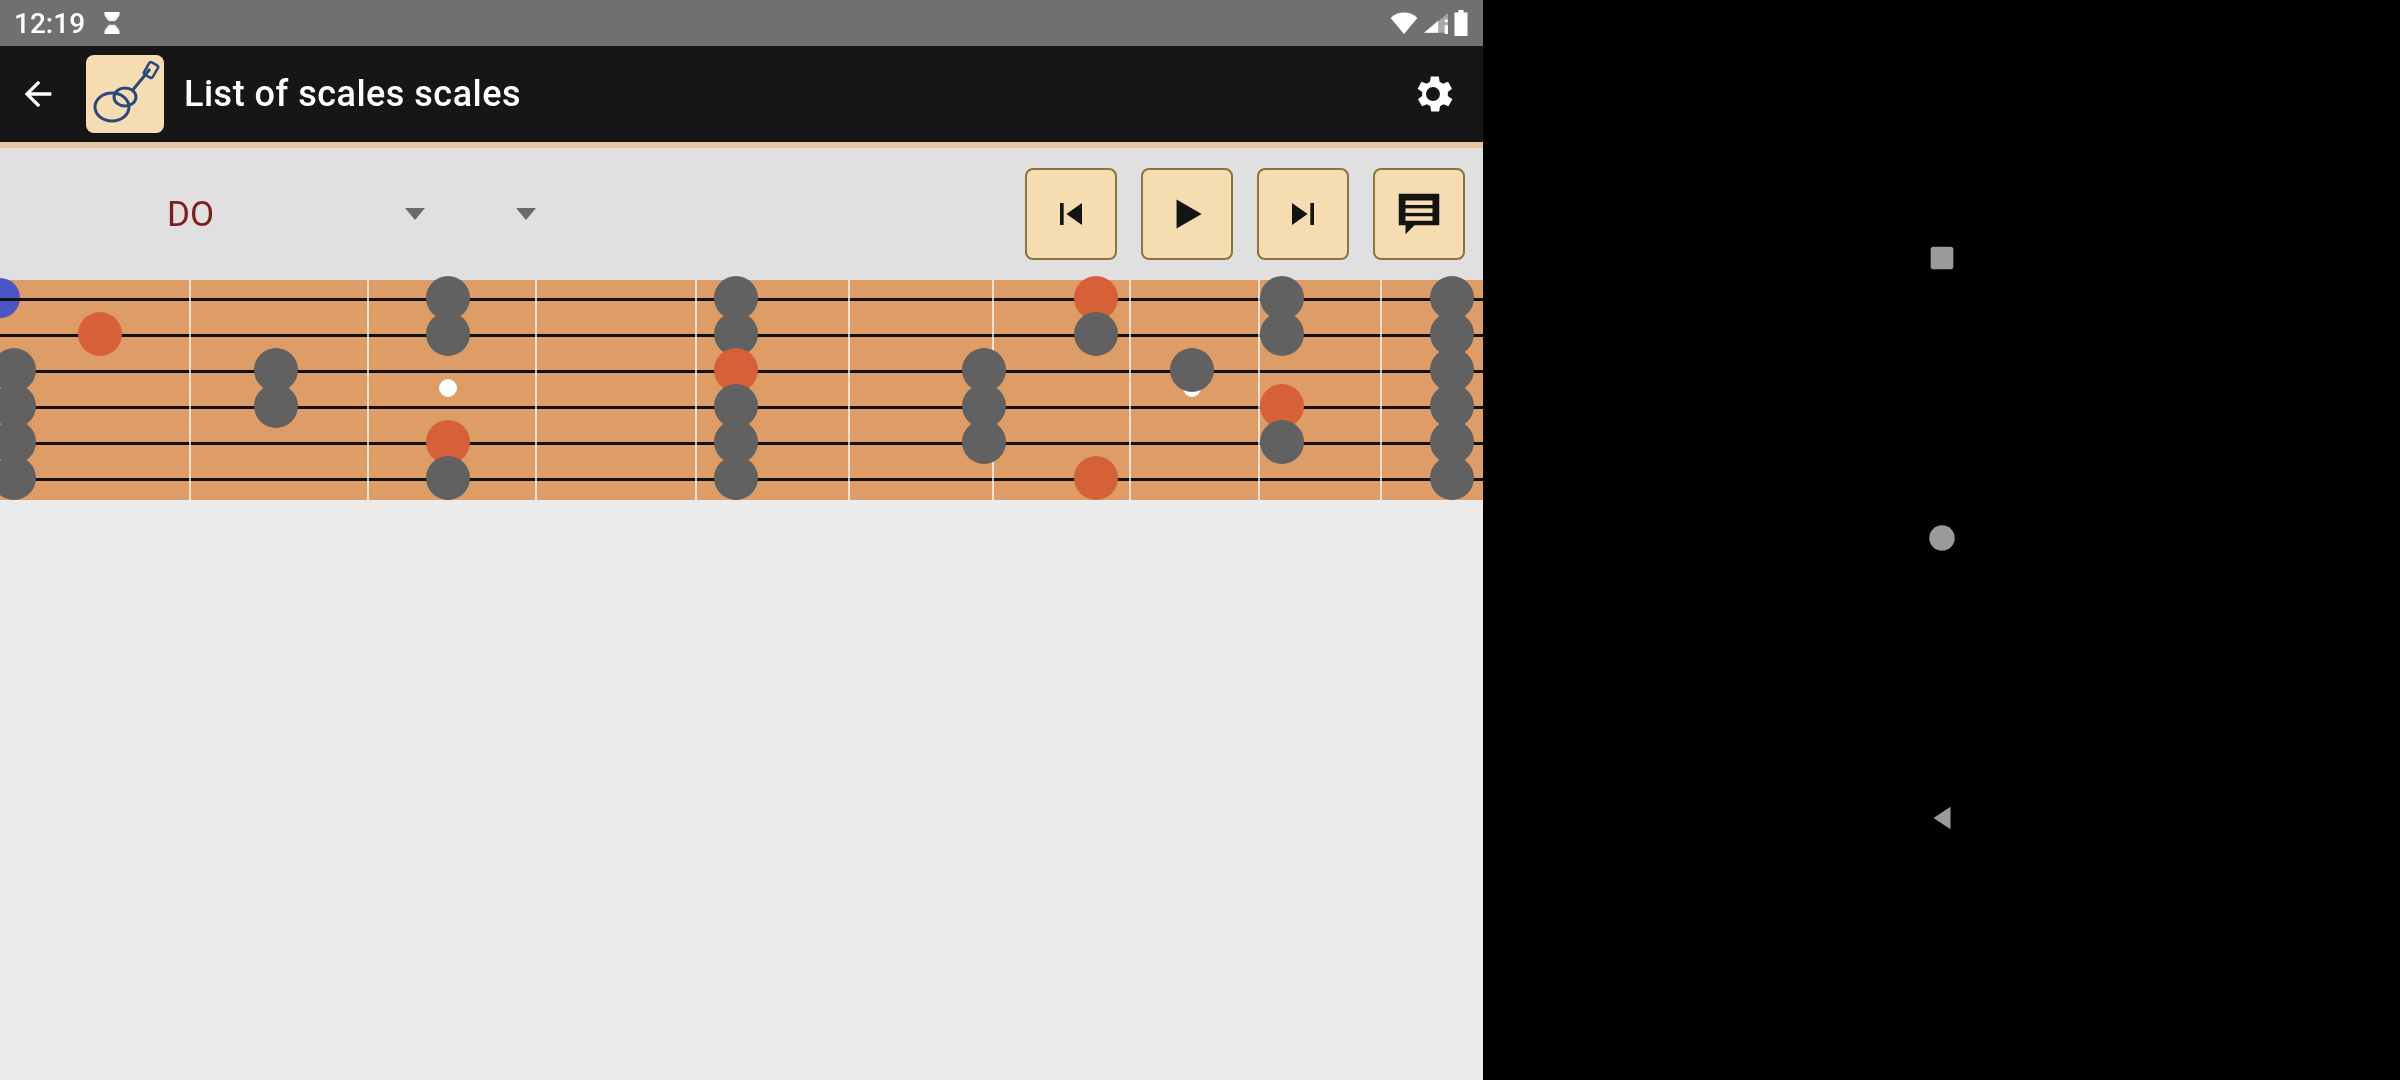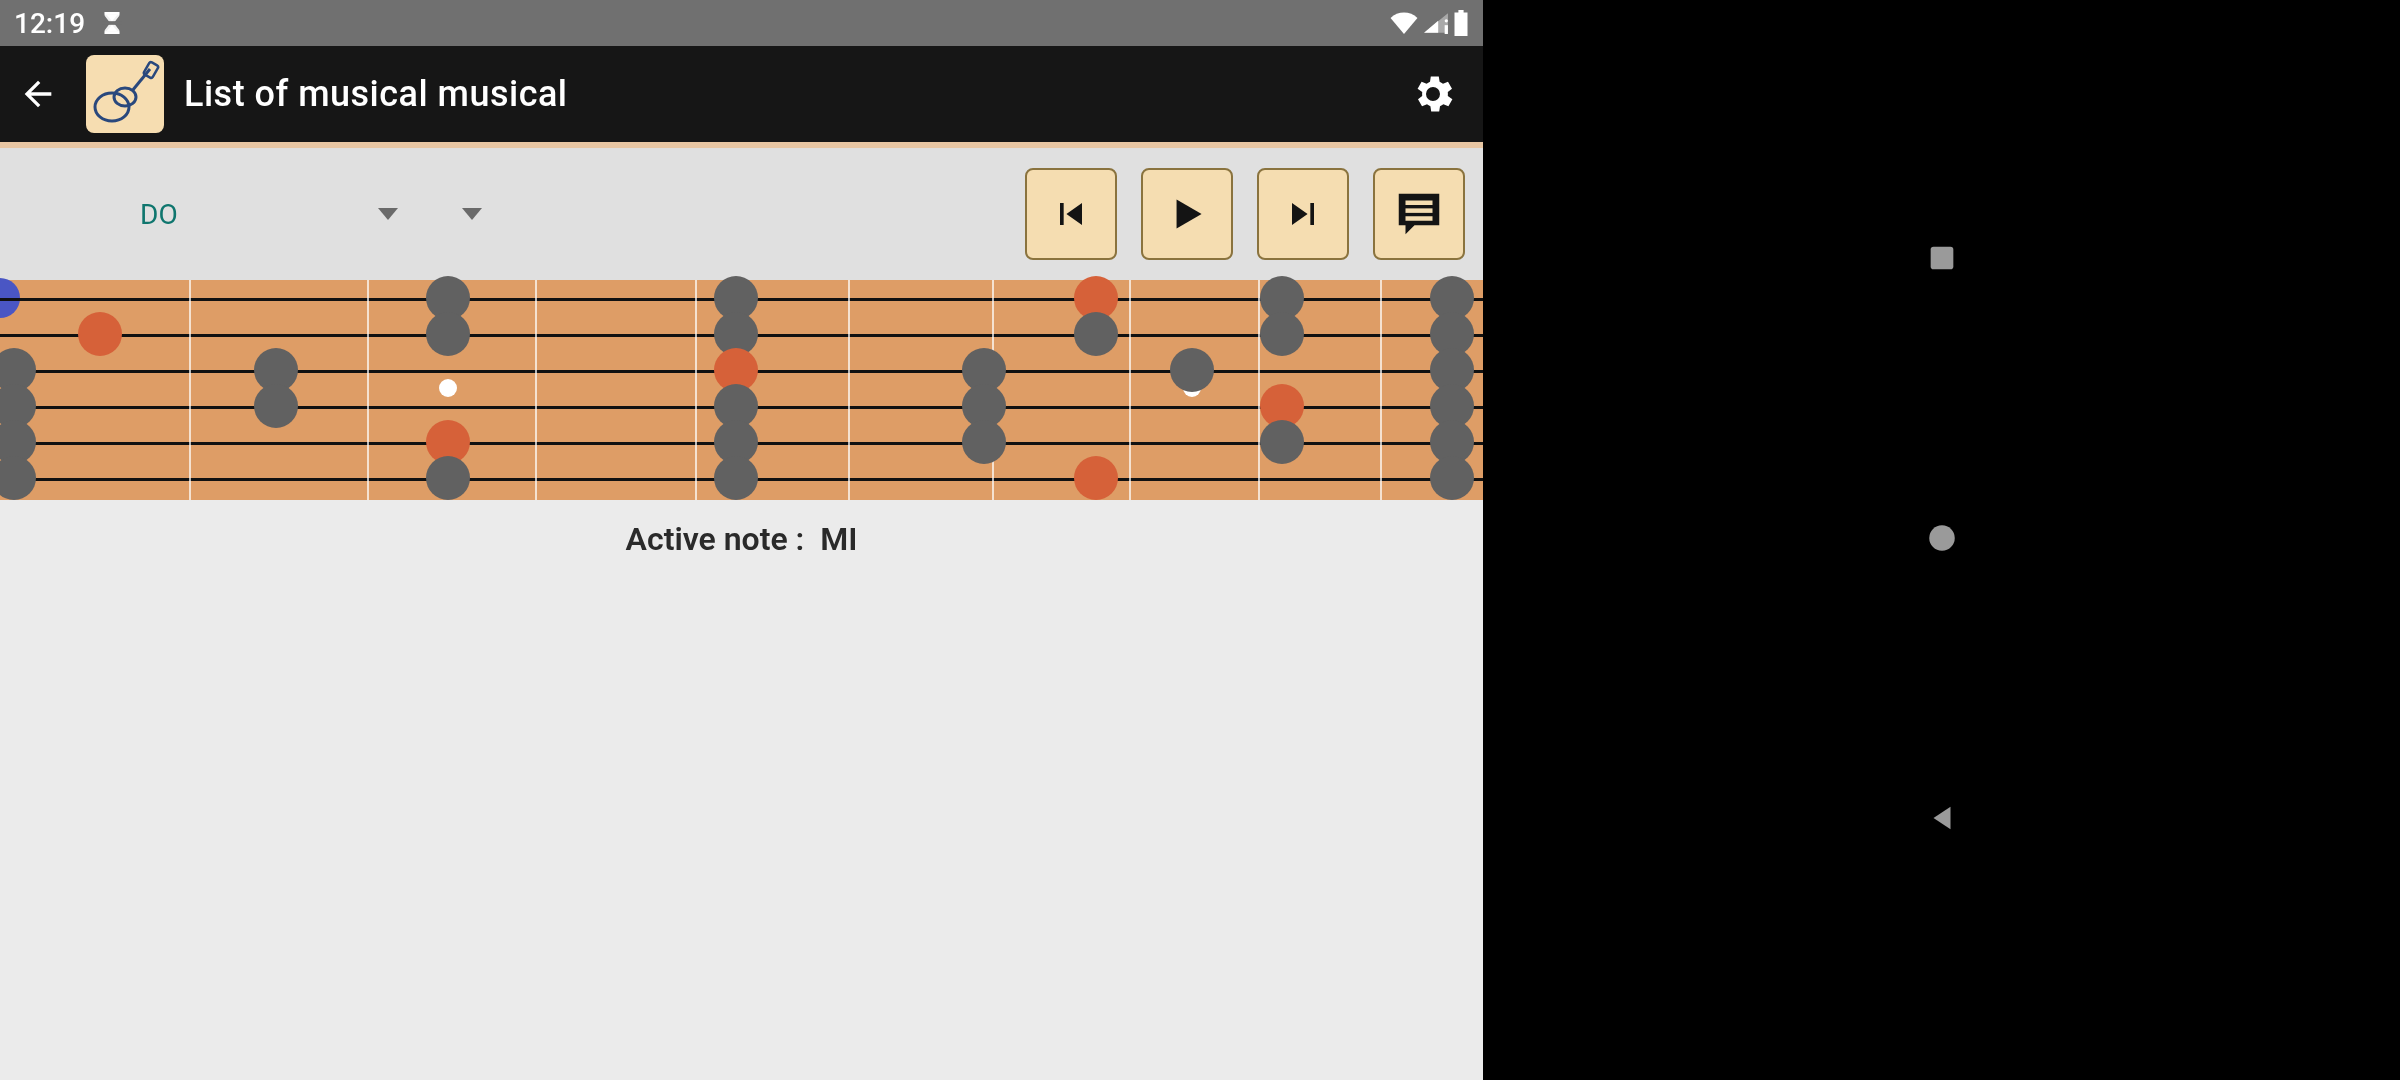--- a/index.html
+++ b/index.html
@@ -10,21 +10,21 @@
   .statusbar { height: 46px; background: #707070; display: flex; align-items: center; justify-content: space-between; padding: 0 14px; color: #fff; font-size: 28px; font-weight: 500; gap: 32px; }
   .statusbar .right { display: flex; align-items: center; gap: 4px; }
   .appbar { height: 96px; background: #161616; display: flex; align-items: center; padding: 0 16px; color: #fff; }
   .appbar .back { width: 44px; height: 44px; display: flex; align-items: center; justify-content: center; }
   .appbar .appicon { width: 78px; height: 78px; border-radius: 8px; background: #f6ddb1; margin-left: 26px; display: flex; align-items: center; justify-content: center; position: relative; overflow: hidden; }
   .appbar .title { font-size: 36px; font-weight: 500; margin-left: 20px; letter-spacing: 0.5px; }
   .appbar .spacer { flex: 1; }
   .appbar .gear { width: 48px; height: 48px; margin-right: 10px; display: flex; align-items: center; justify-content: center; }
   .thin-bar { height: 6px; background: #e8c6a3; }
   .controls { height: 132px; background: #e0e0e0; display: flex; align-items: center; padding: 0 18px 0 0; }
-  .dropdown { display: flex; align-items: center; height: 100%; color: #0f766e; font-size: 28px; font-weight: 400; padding-left: 50px; }
+  .dropdown { display: flex; align-items: center; height: 100%; color: #7f1d1d; font-size: 35px; font-weight: 400; padding-left: 50px; margin-left: 27px; }
   .dropdown.root { width: 410px; }
   .dropdown.scale { width: 470px; }
   .dropdown .dd-label { flex: 1; padding-left: 90px; }
   .dropdown.scale .dd-label { padding-left: 8px; }
   .dropdown .tri { width: 24px; height: 24px; display: flex; align-items: center; justify-content: center; margin-right: 10px; }
   .controls .gap { flex: 1; }
   .btn { width: 92px; height: 92px; border: 2.5px solid #8a733e; background: #f5ddb1; border-radius: 8px; margin-left: 24px; display: flex; align-items: center; justify-content: center; }
   .btn svg { fill: #141414; }
   .fretboard { position: relative; height: 220px; background: #de9d66; }
   .string { position: absolute; left: 0; right: 0; height: 3px; background: #111; }
@@ -75,21 +75,21 @@
         </svg>
     </div>
     <div class="appicon">
       <svg width="70" height="70" viewBox="0 0 70 70">
           <ellipse cx="22" cy="48" rx="17" ry="14" fill="none" stroke="#29487d" stroke-width="3"></ellipse>
           <ellipse cx="35" cy="38" rx="11" ry="9" fill="none" stroke="#29487d" stroke-width="3"></ellipse>
           <path d="M42 32 L60 10" stroke="#29487d" stroke-width="3" fill="none"></path>
           <rect x="56" y="4" width="10" height="14" rx="2" fill="none" stroke="#29487d" stroke-width="2.5" transform="rotate(30 61 11)"></rect>
         </svg>
     </div>
-    <div class="title">List of musical musical</div>
+    <div class="title">List of scales scales</div>
     <div class="spacer"></div>
     <div class="gear">
       <svg width="48" height="48" viewBox="0 0 24 24">
           <path fill="#fff" d="M19.4 13l.04-1-.04-1 2.1-1.6-2-3.5-2.5 1a7 7 0 00-1.7-1l-.4-2.7h-4l-.4 2.7a7 7 0 00-1.7 1l-2.5-1-2 3.5L6.6 11l-.04 1 .04 1-2.1 1.6 2 3.5 2.5-1a7 7 0 001.7 1l.4 2.7h4l.4-2.7a7 7 0 001.7-1l2.5 1 2-3.5zM12 15.5A3.5 3.5 0 1115.5 12 3.5 3.5 0 0112 15.5z"></path>
         </svg>
     </div>
   </div>
 
   <div class="thin-bar"></div>
 
@@ -184,23 +184,20 @@
       <div class="dot orange" style="left: 1282px; top: 126px;"></div>
       <div class="dot gray" style="left: 1282px; top: 162px;"></div>
       <div class="dot gray" style="left: 1452px; top: 18px;"></div>
       <div class="dot gray" style="left: 1452px; top: 54px;"></div>
       <div class="dot gray" style="left: 1452px; top: 90px;"></div>
       <div class="dot gray" style="left: 1452px; top: 126px;"></div>
       <div class="dot gray" style="left: 1452px; top: 162px;"></div>
       <div class="dot gray" style="left: 1452px; top: 198px;"></div>
     </div>
 
-  <div class="active-row">
-    <span>Active note :</span>&nbsp;&nbsp;<span>MI</span>
-  </div>
 </div>
 
 <div class="sysnav">
   <div><svg width="34" height="34" viewBox="0 0 24 24">
         <rect x="4" y="4" width="16" height="16" rx="2"></rect>
       </svg></div>
   <div><svg width="34" height="34" viewBox="0 0 24 24">
         <circle cx="12" cy="12" r="9"></circle>
       </svg></div>
   <div><svg width="34" height="34" viewBox="0 0 24 24">

